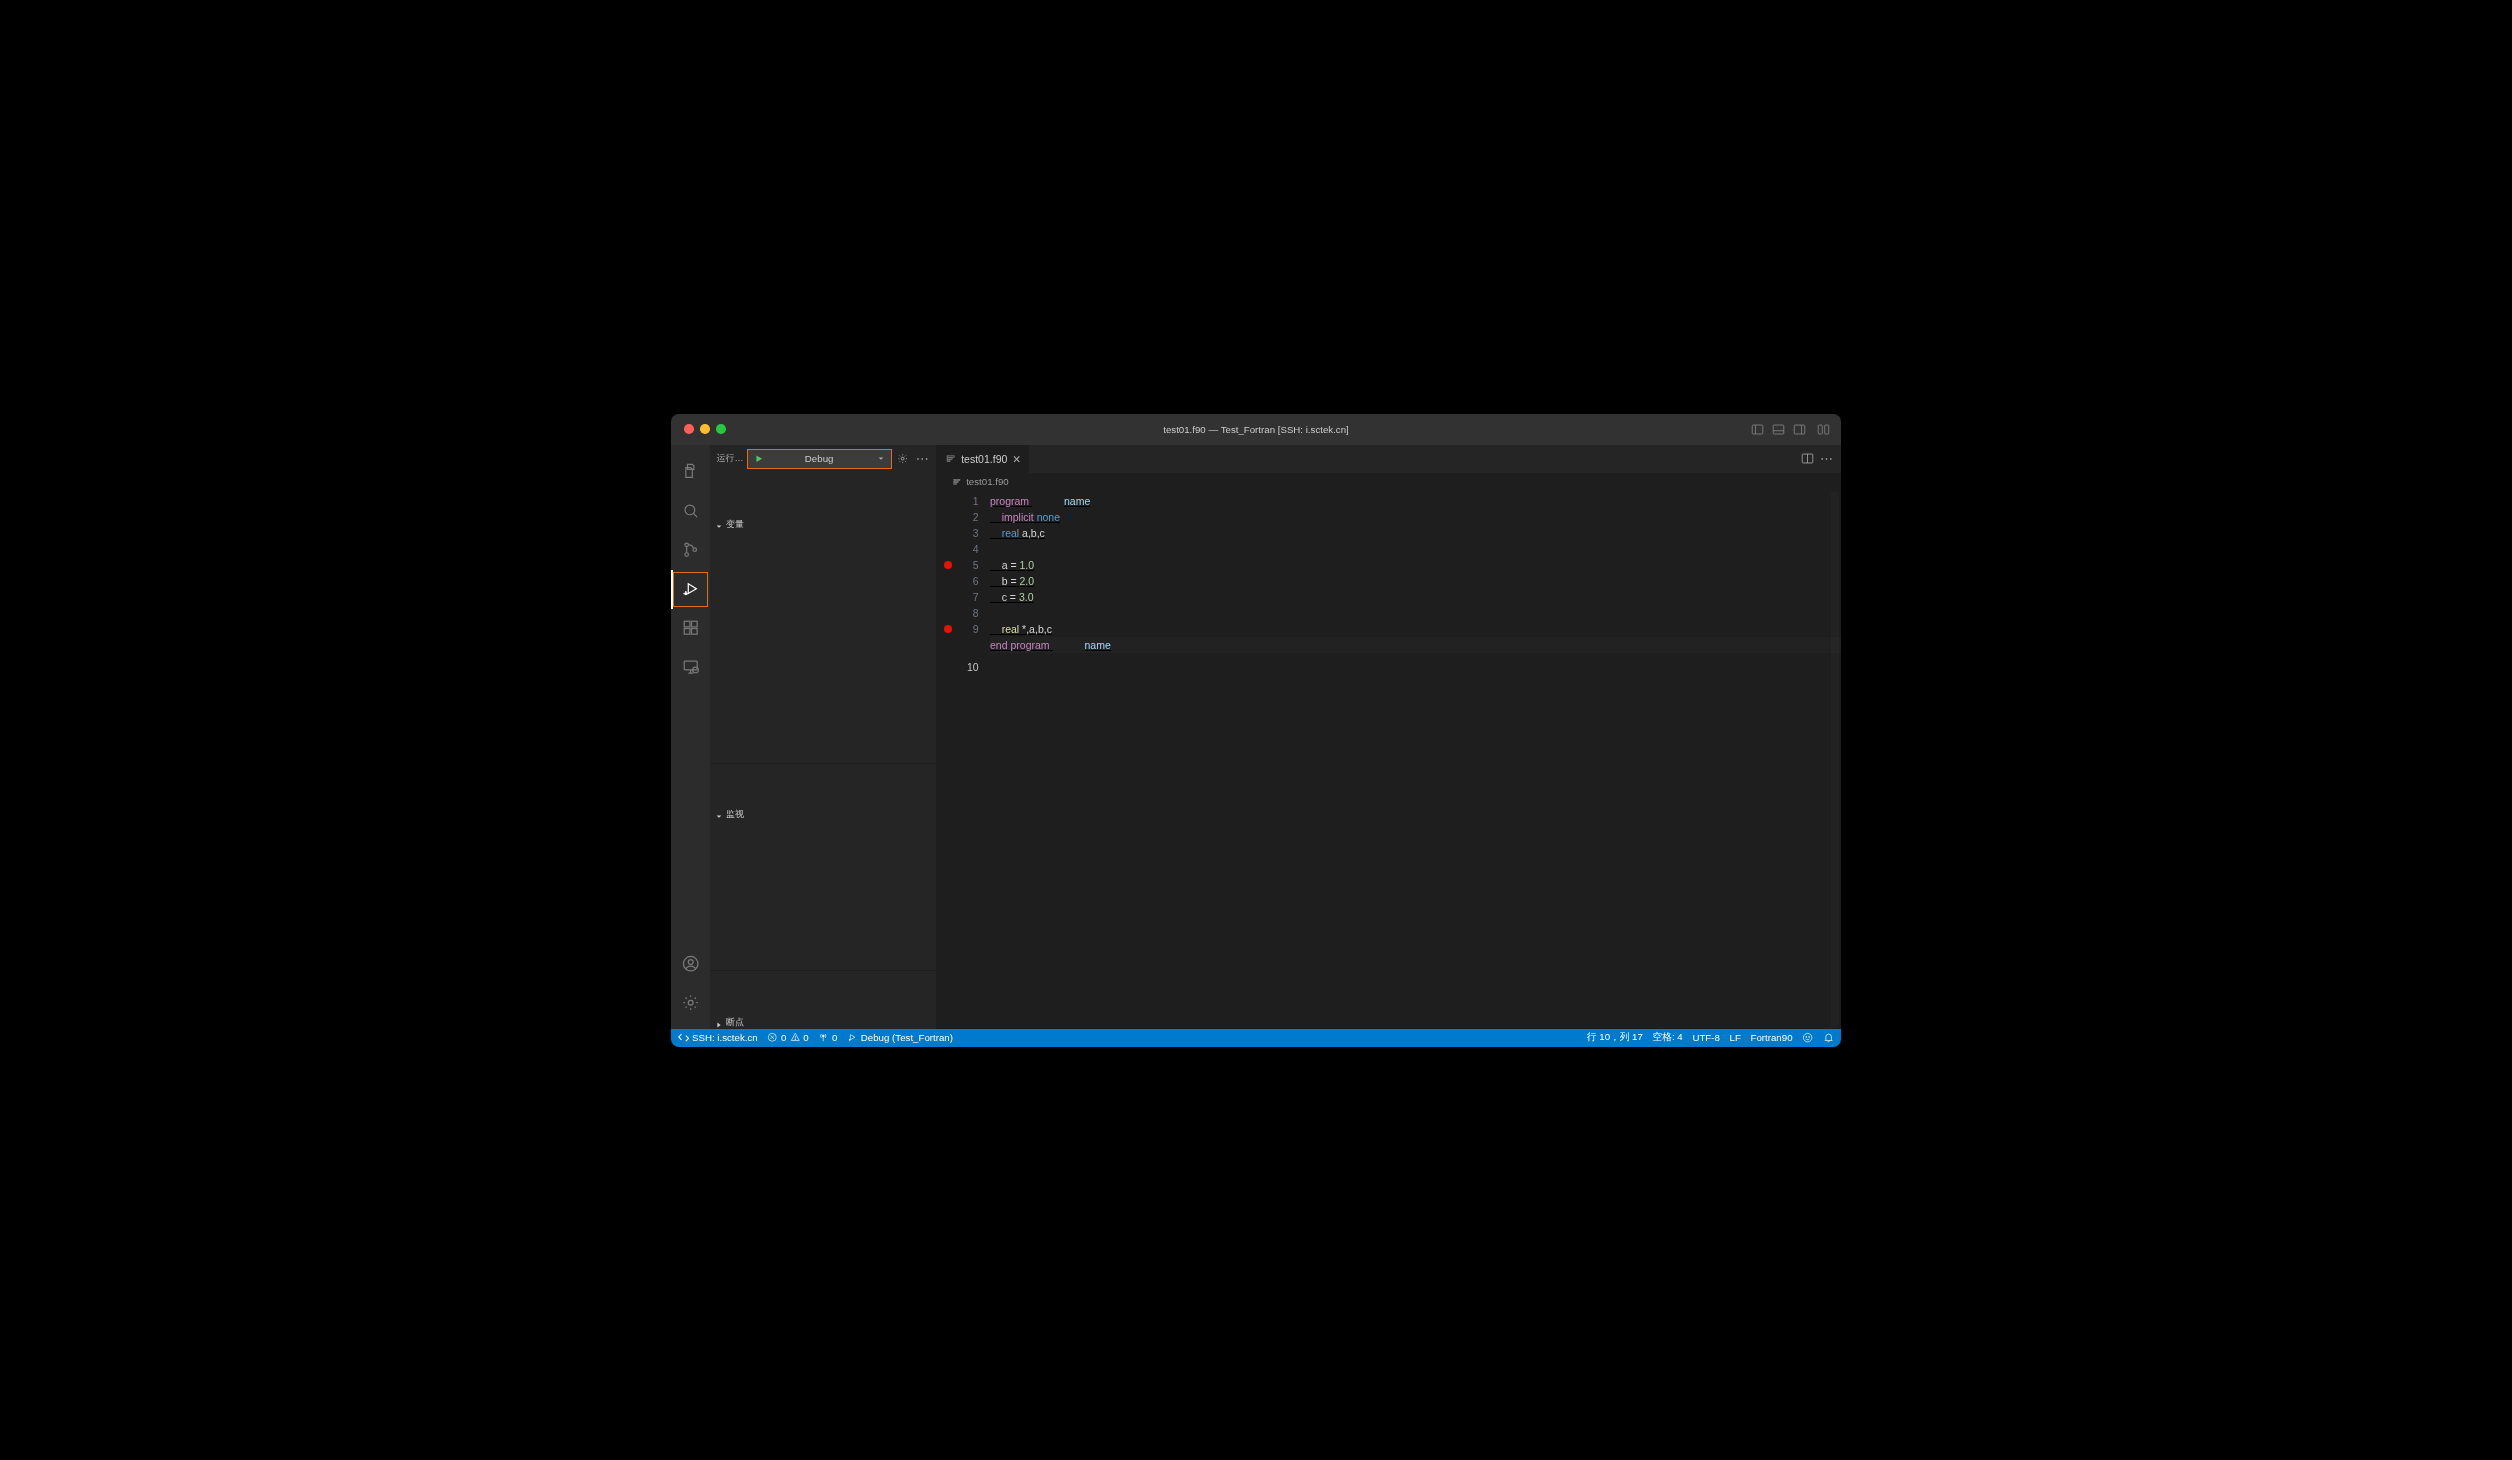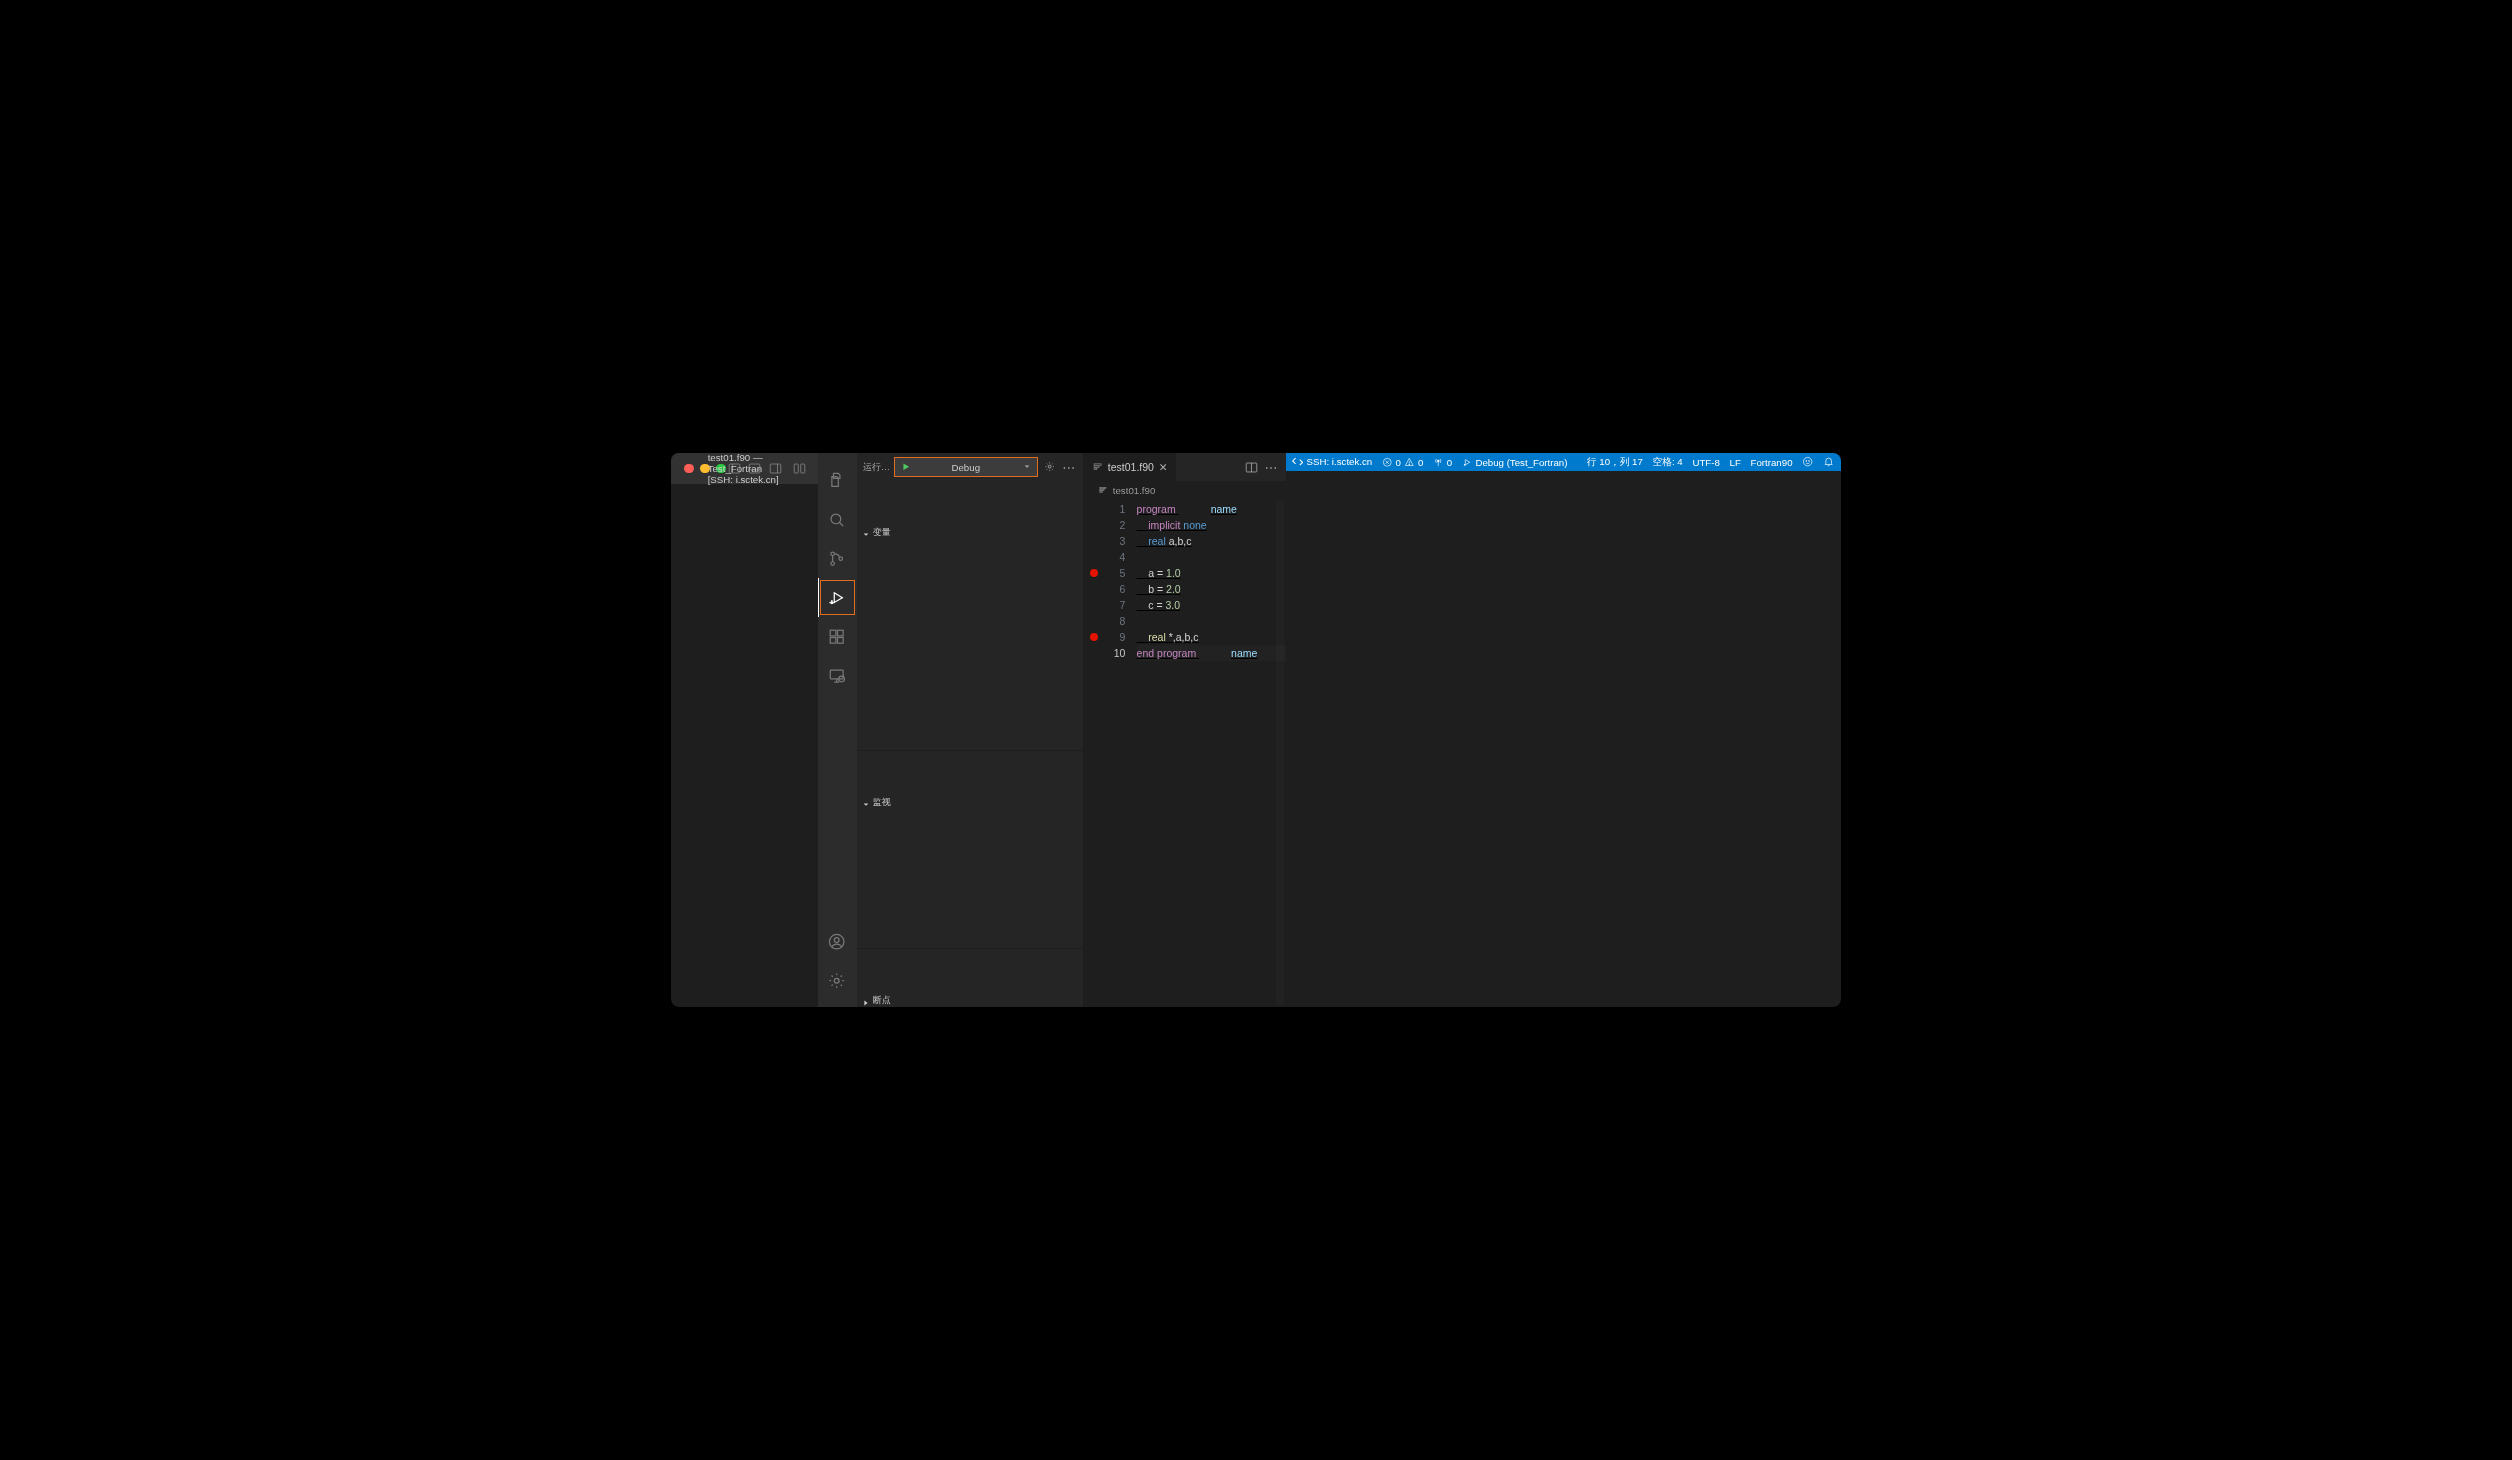--- a/index.html
+++ b/index.html
@@ -1,17 +1,17 @@
 <!DOCTYPE html>
 <html style="font-size:13px"><head>
 <meta charset="utf-8">
 <style>
 * { margin:0; padding:0; box-sizing:border-box; font-family:-apple-system,BlinkMacSystemFont,"Segoe UI",sans-serif; }
 body { background:#000; display:flex; align-items:center; justify-content:center; min-height:100vh; padding:16px; }
-.app-frame { width:1170px; height:554px; background:#1e1e1e; border-radius:8px; overflow:hidden; display:flex; box-shadow:0 16px 49px rgba(0,0,0,.5); position:relative; }
+.app-frame { width:1170px; height:633px; background:#1e1e1e; border-radius:8px; overflow:hidden; display:flex; flex-direction:column; box-shadow:0 16px 49px rgba(0,0,0,.5); position:relative; }
 .title-bar { height:31px; background:#323233; display:flex; align-items:center; position:relative; flex-shrink:0; }
 .traffic-lights { display:flex; gap:6.5px; padding-left:13px; }
 .tl { width:9.7px; height:9.7px; border-radius:50%; }
 .tl-close { background:#ff5f57; }
 .tl-min { background:#febc2e; }
 .tl-max { background:#28c840; }
 .title-text { position:absolute; left:50%; transform:translateX(-50%); color:#ccc; font-size:9.7px; }
 .title-right { margin-left:auto; display:flex; gap:4.9px; padding-right:9.7px; }
 .title-right .ticon { width:16px; height:16px; display:flex; align-items:center; justify-content:center; color:#888; }
 .body { flex:1; display:flex; min-height:0; }
@@ -35,21 +35,21 @@
 .editor-area { flex:1; display:flex; flex-direction:column; background:#1e1e1e; min-width:0; }
 .tabs-row { height:28px; background:#252526; display:flex; align-items:stretch; }
 .tab { display:flex; align-items:center; padding:0 8px; gap:4.9px; background:#1e1e1e; color:#ccc; font-size:10.5px; border-right:0.8px solid #252526; }
 .tab-icon { color:#888; display:flex; }
 .tab-close { color:#aaa; cursor:pointer; }
 .tabs-right { margin-left:auto; display:flex; align-items:center; gap:6.5px; padding-right:8px; color:#aaa; }
 .breadcrumb { height:18px; display:flex; align-items:center; padding-left:14.6px; gap:4.9px; color:#9a9a9a; font-size:9.7px; }
 .code-area { flex:1; display:flex; font-family:Menlo,Monaco,Consolas,monospace; font-size:10.5px; line-height:16px; overflow:hidden; position:relative; }
 .gutter { width:53px; display:flex; flex-direction:column; padding-top:2.4px; }
 .gline { display:flex; align-items:center; justify-content:flex-end; height:16px; padding-right:11.3px; color:#6e7681; position:relative; }
-.gline.current { color:#c6c6c6; }
+.gline.current { color:#c6c6c6;margin-top:22px; }
 .bp { position:absolute; left:6.5px; width:8px; height:8px; background:#e51400; border-radius:50%; }
 .code-lines { flex:1; padding-top:2.4px;text-decoration:underline; }
 .cline { height:16px; display:flex; align-items:center; white-space:pre; }
 .cline.current { background:rgba(255,255,255,.02); }
 
 .minimap { position:absolute; right:1.6px; top:1.6px; bottom:1.6px; width:8px; background:rgba(255,255,255,.02); }
 
 .kw { color:#c586c0; }
 .type { color:#569cd6; }
 .ident { color:#9cdcfe;margin-left:32px; }

